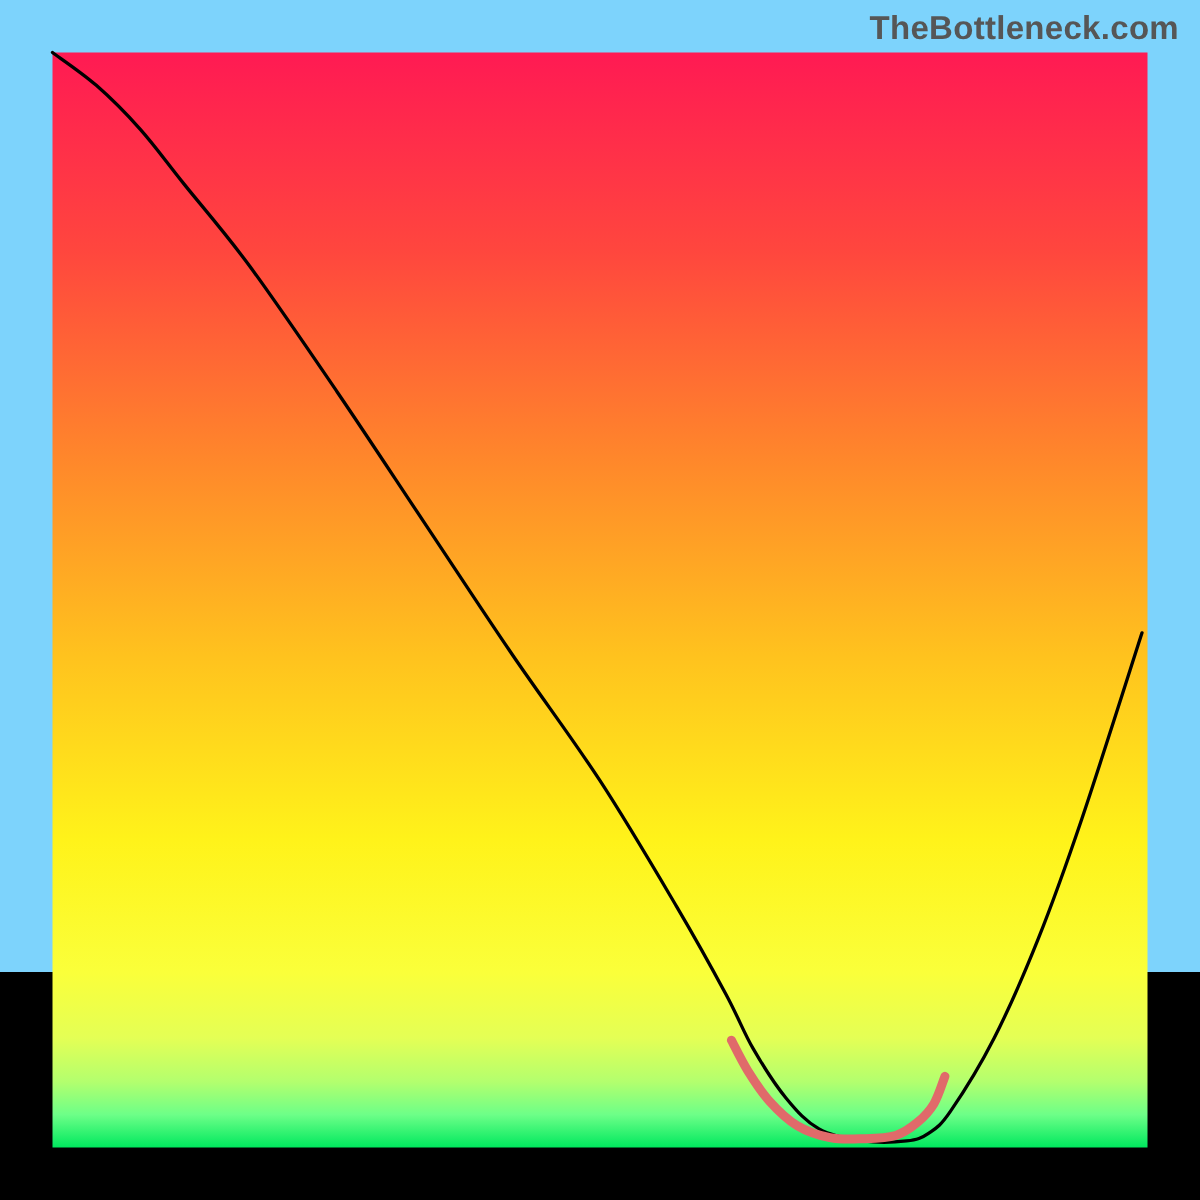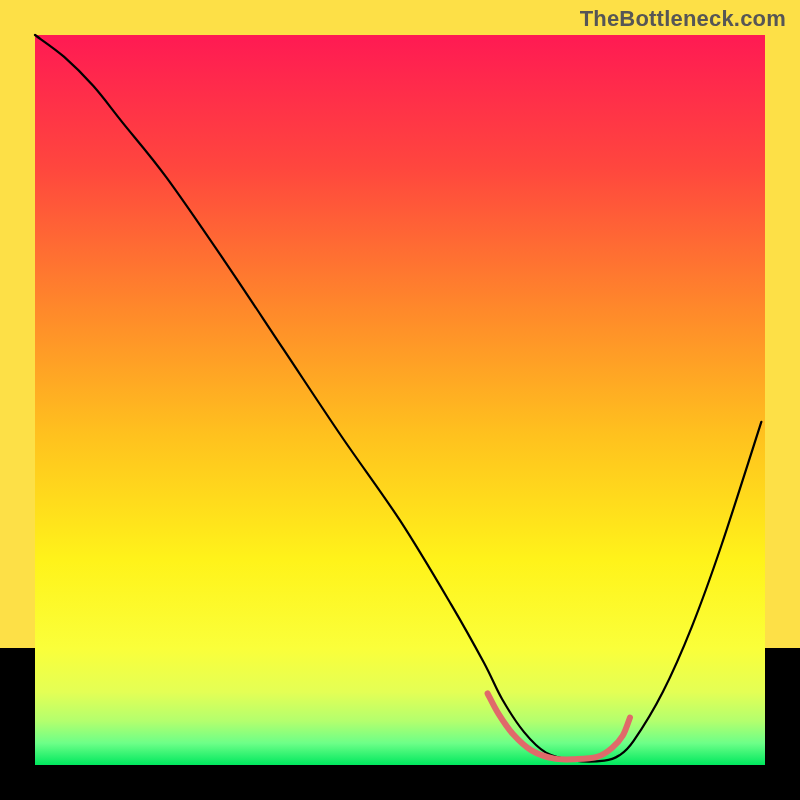--- a/index.html
+++ b/index.html
@@ -7,21 +7,21 @@
     padding: 0;
     width: 800px;
     height: 800px;
     background: #000;
     overflow: hidden;
   }
   .frame {
     position: relative;
     width: 800px;
     height: 648px;
-    background: #fde047;
+    background: #7dd3fc;
   }
   .watermark {
     position: absolute;
     top: 6px;
     right: 14px;
     font-family: Arial, Helvetica, sans-serif;
     font-size: 22px;
     color: #565656;
     font-weight: 600;
     letter-spacing: 0.2px;

